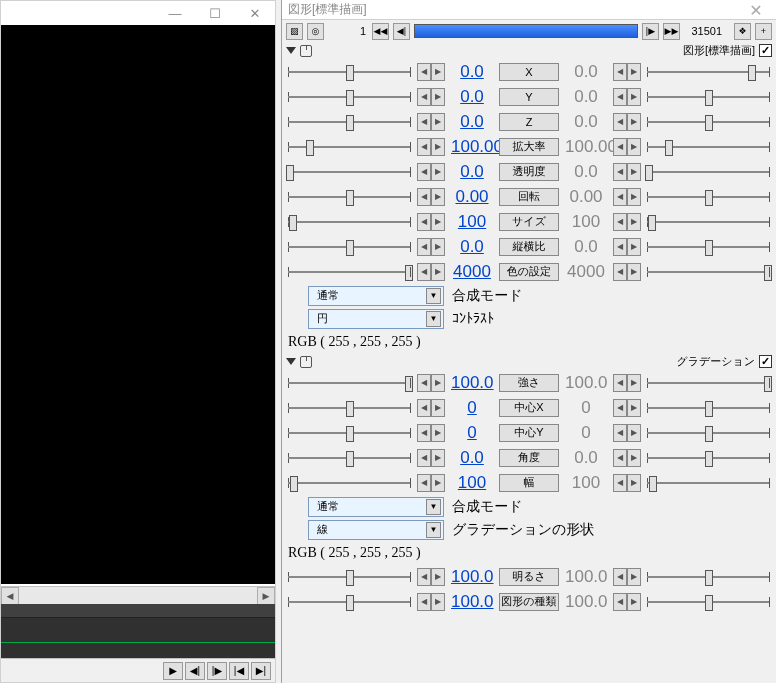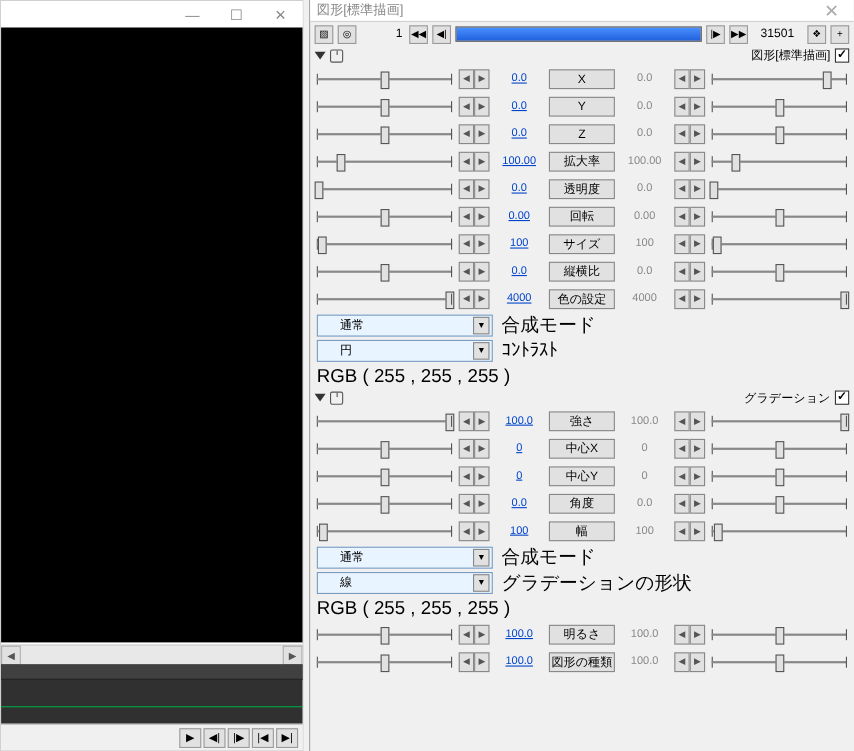--- a/index.html
+++ b/index.html
@@ -43,31 +43,31 @@
 
 
 .param-row { height:25px; display:flex; align-items:center; padding:0 6px; gap:6px; }
 .slider { flex:1; height:18px; position:relative; }
 .slider .trk { position:absolute; left:0; right:0; top:8px; height:2px; background:#888; }
 .slider .tick-s { position:absolute; top:4px; width:1px; height:10px; background:#555; left:0; }
 .slider .tick-e { position:absolute; top:4px; width:1px; height:10px; background:#555; right:0; }
 .slider .thumb { position:absolute; top:2px; width:8px; height:16px; background:#e1e1e1; border:1px solid #555; transform:translateX(-50%); }
 .stepper { display:flex; }
 .stepper .b { width:14px; height:18px; border:1px solid #888; background:#e1e1e1; display:flex; align-items:center; justify-content:center; font-size:8px; color:#555; }
-.num { width:42px; text-align:center; font-size:10px; color:#333; }
+.num { width:42px; text-align:center; font-size:17px; color:#333; }
 .num.lnk { text-decoration: underline; color:#0044cc; }
 .num.ro { color:#888; }
 .param-btn { width:60px; height:18px; border:1px solid #888; background:#e1e1e1; font-size:11px; display:flex; align-items:center; justify-content:center; }
 
 
 .wide-row { height:23px; display:flex; align-items:center; padding:0 6px; gap:8px; }
-.dd { width:160px; height:20px; border:1px solid #7a9ac0; background:#e8f4ff; display:flex; align-items:center; justify-content:space-between; padding:0 2px 0 20px; font-size:11px; }
+.dd { width:136px; height:20px; border:1px solid #7a9ac0; background:#e8f4ff; display:flex; align-items:center; justify-content:space-between; padding:0 2px 0 8px; font-size:11px;margin-left:20px; }
 .dd .dd-ar { width:15px; height:16px; border:1px solid #888; background:#e1e1e1; display:flex; align-items:center; justify-content:center; font-size:8px;}
 .plain-btn { width:160px; height:20px; border:1px solid #888; background:#e1e1e1; font-size:11px; display:flex; align-items:center; justify-content:center; }
-.wide-label { font-size:17px; }
+.wide-label { font-size:14px;font-family:Liberation Serif, serif; }
 </style>
 </head>
 <body>
 
 <div class="left-pane">
   <div class="titlebar">
     <div class="btn">—</div>
     <div class="btn">☐</div>
     <div class="btn">✕</div>
   </div>

